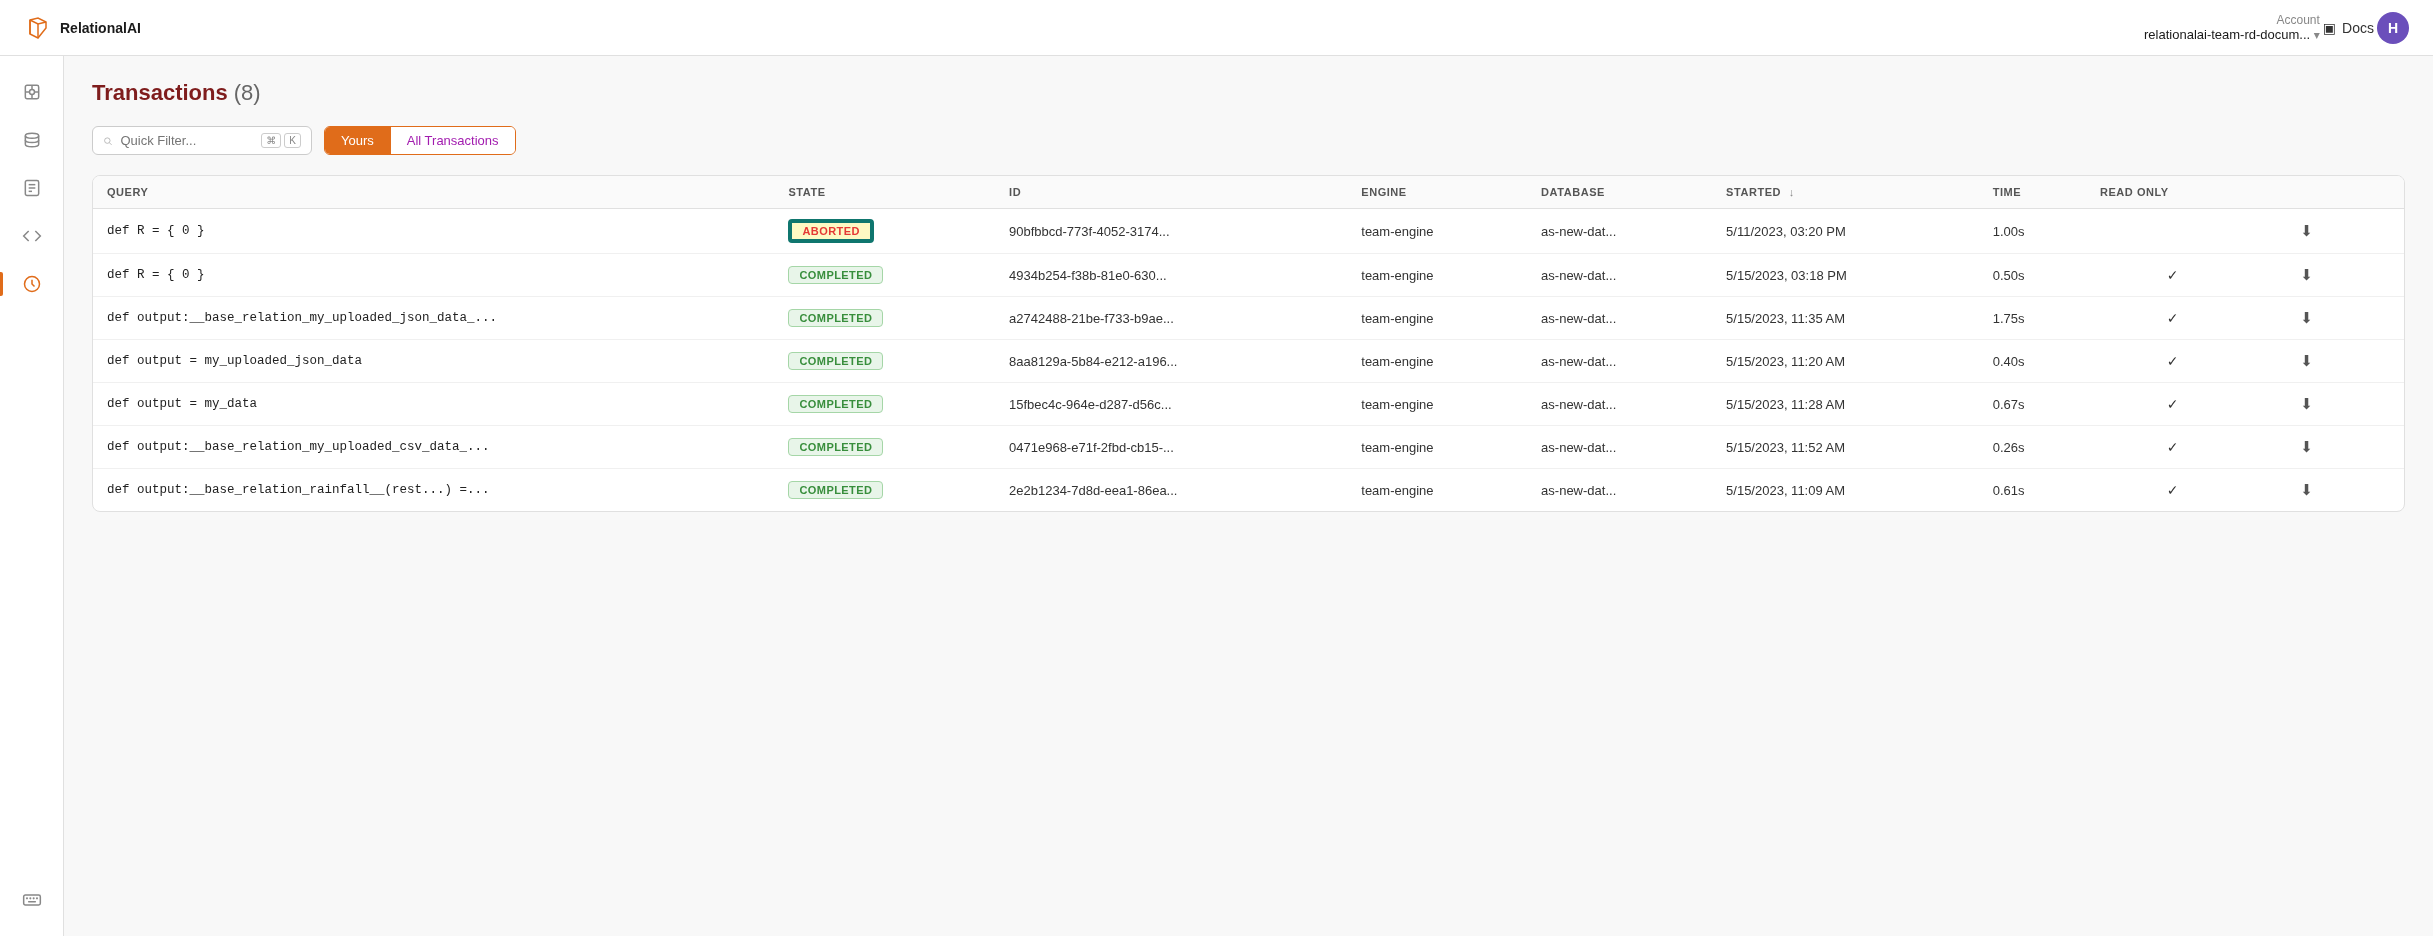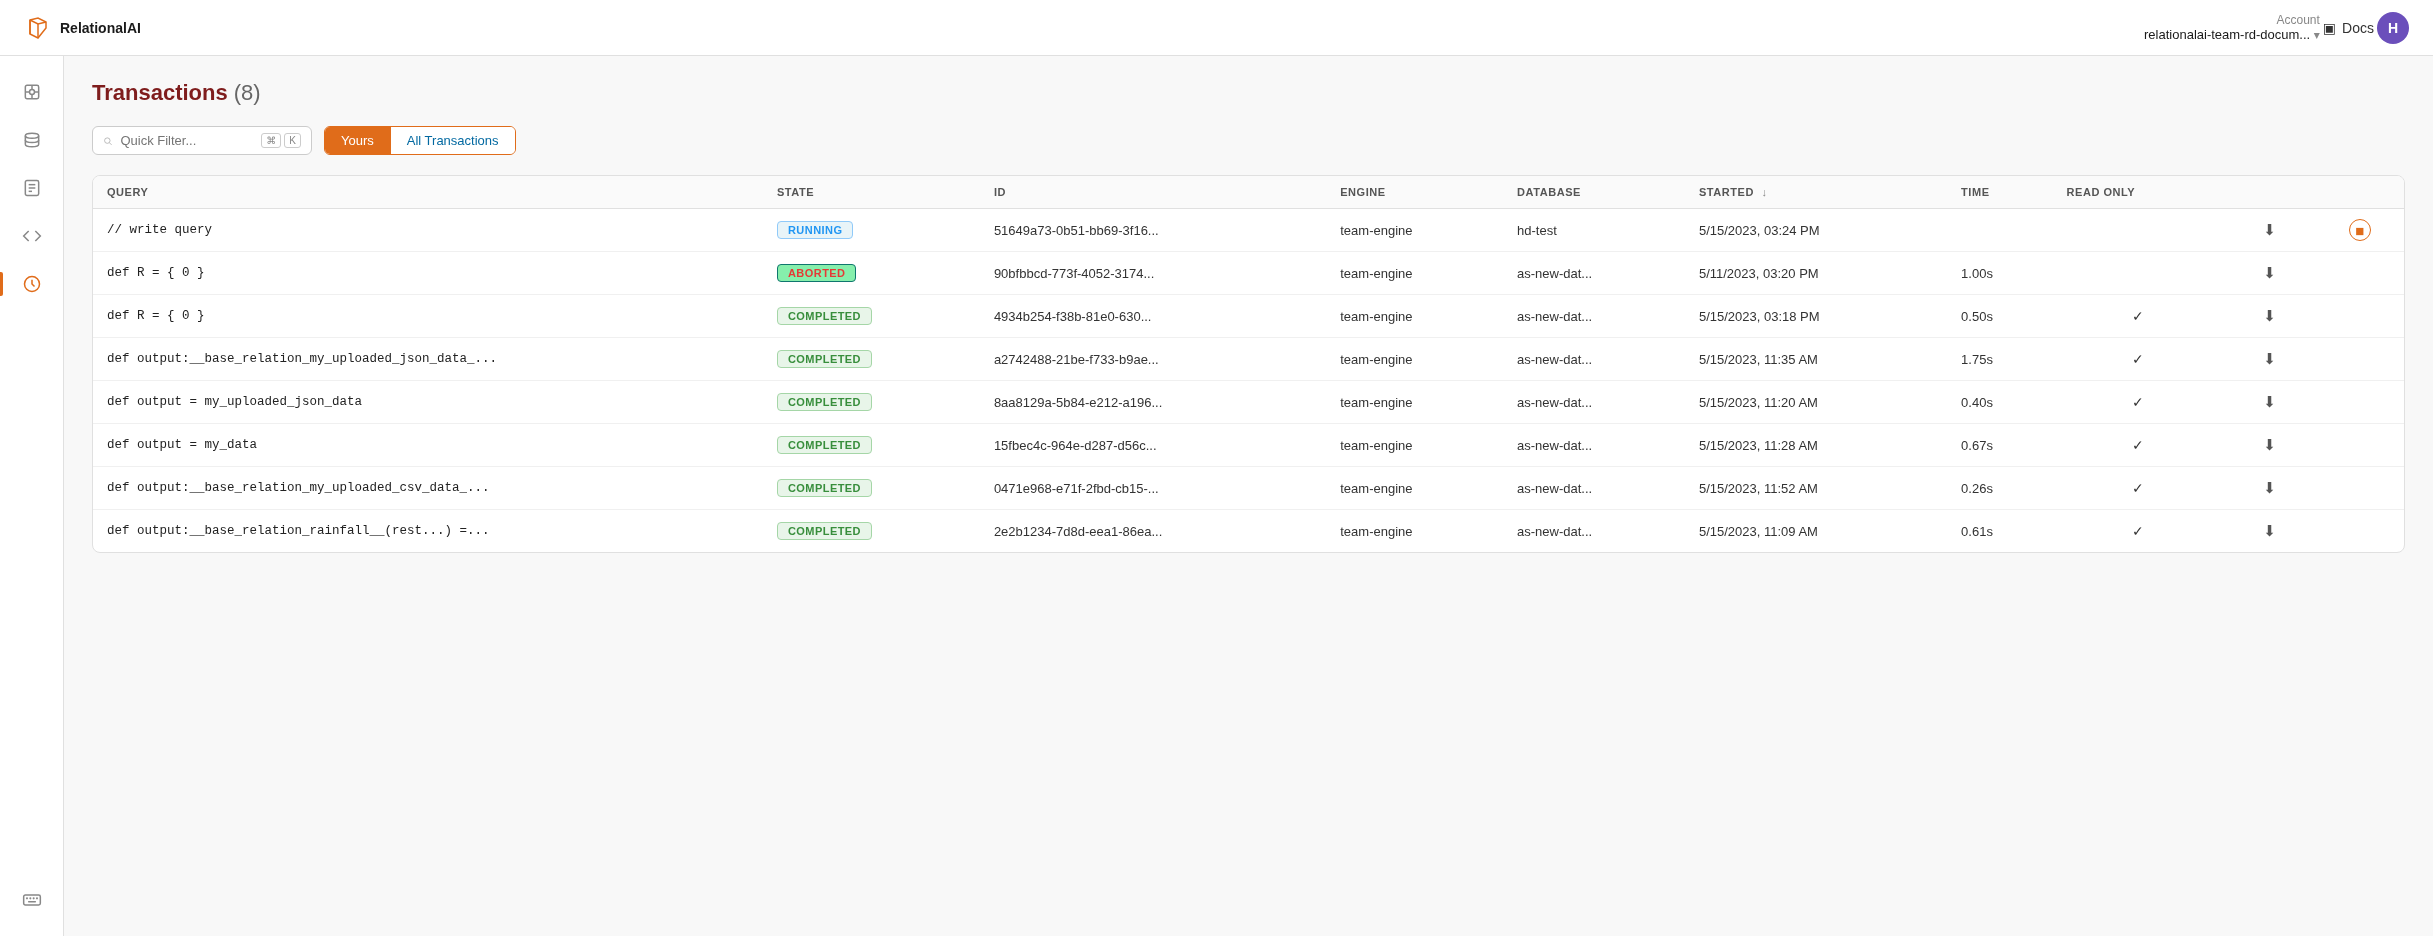--- a/index.html
+++ b/index.html
@@ -176,21 +176,21 @@
       display: flex;
       border: 1.5px solid #e06c1a;
       border-radius: 6px;
       overflow: hidden;
     }
     .tab-btn {
       padding: 6px 16px;
       font-size: 13px;
       cursor: pointer;
       background: #fff;
-      color: #0369a1;
+      color: #a21caf;
       border: none;
       font-weight: 500;
     }
     .tab-btn.active {
       background: #e06c1a;
       color: #fff;
     }
     .tab-btn:not(:last-child) {
       border-right: 1.5px solid #e06c1a;
     }
@@ -243,21 +243,21 @@
     }
     .badge {
       display: inline-block;
       padding: 2px 10px;
       border-radius: 4px;
       font-size: 11px;
       font-weight: 600;
       letter-spacing: 0.04em;
     }
     .badge-running { background: #e8f4f8; color: #2196f3; border: 1px solid #90caf9; }
-    .badge-aborted { background: #86efac; color: #e53935; border: 1px solid #0f766e; }
+    .badge-aborted { background: #fef9c3; color: #e53935; border: 4px solid #0f766e; }
     .badge-completed { background: #e8f5e9; color: #388e3c; border: 1px solid #a5d6a7; }
 
     .check-icon { color: #333; font-size: 14px; }
     .download-btn {
       color: #555;
       cursor: pointer;
       font-size: 15px;
       background: none;
       border: none;
       padding: 2px 6px;
@@ -394,32 +394,20 @@
             <th>ENGINE</th>
             <th>DATABASE</th>
             <th class="sortable">STARTED <span class="sort-icon">↓</span></th>
             <th>TIME</th>
             <th>READ ONLY</th>
             <th></th>
             <th></th>
           </tr>
         </thead>
         <tbody id="table-body">
-        <tr>
-              <td class="td-query">// write query</td>
-              <td><span class="badge badge-running">RUNNING</span></td>
-              <td>51649a73-0b51-bb69-3f16...</td>
-              <td>team-engine</td>
-              <td>hd-test</td>
-              <td>5/15/2023, 03:24 PM</td>
-              <td></td>
-              <td style="text-align: center;"></td>
-              <td style="text-align: center;"><button class="download-btn">⬇</button></td>
-              <td style="text-align: center;"><button class="stop-btn">■</button></td>
-            </tr>
             <tr>
               <td class="td-query">def R = { 0 }</td>
               <td><span class="badge badge-aborted">ABORTED</span></td>
               <td>90bfbbcd-773f-4052-3174...</td>
               <td>team-engine</td>
               <td>as-new-dat...</td>
               <td>5/11/2023, 03:20 PM</td>
               <td>1.00s</td>
               <td style="text-align: center;"></td>
               <td style="text-align: center;"><button class="download-btn">⬇</button></td>

